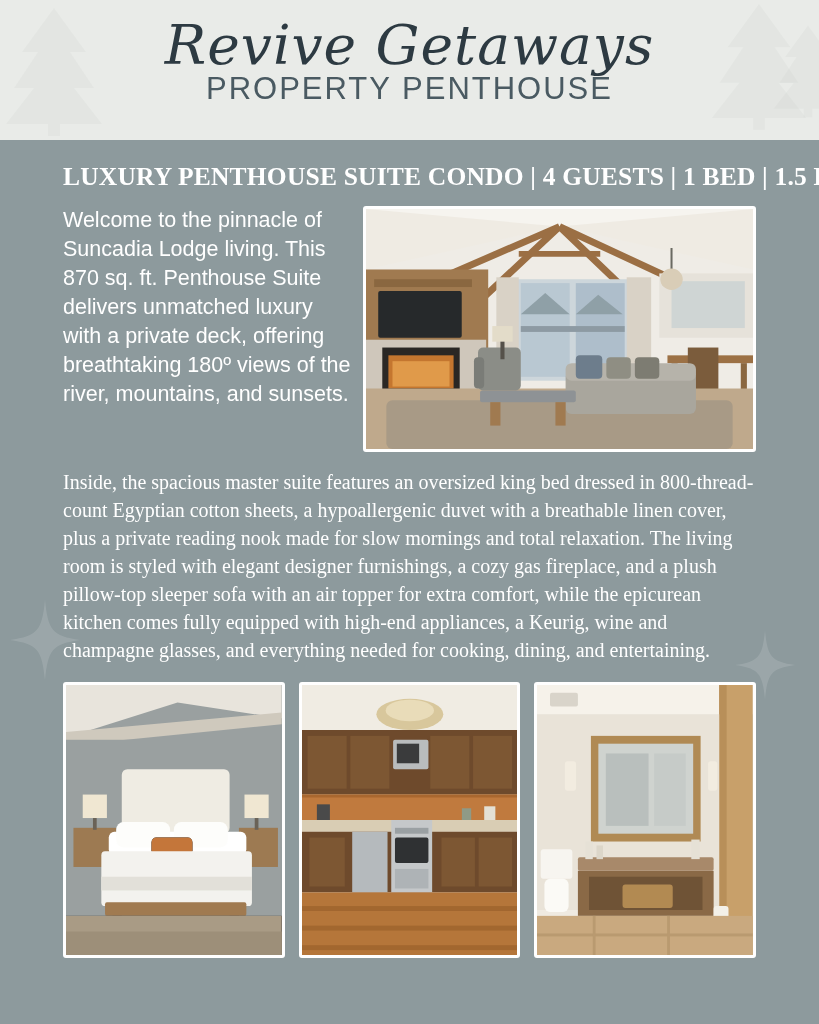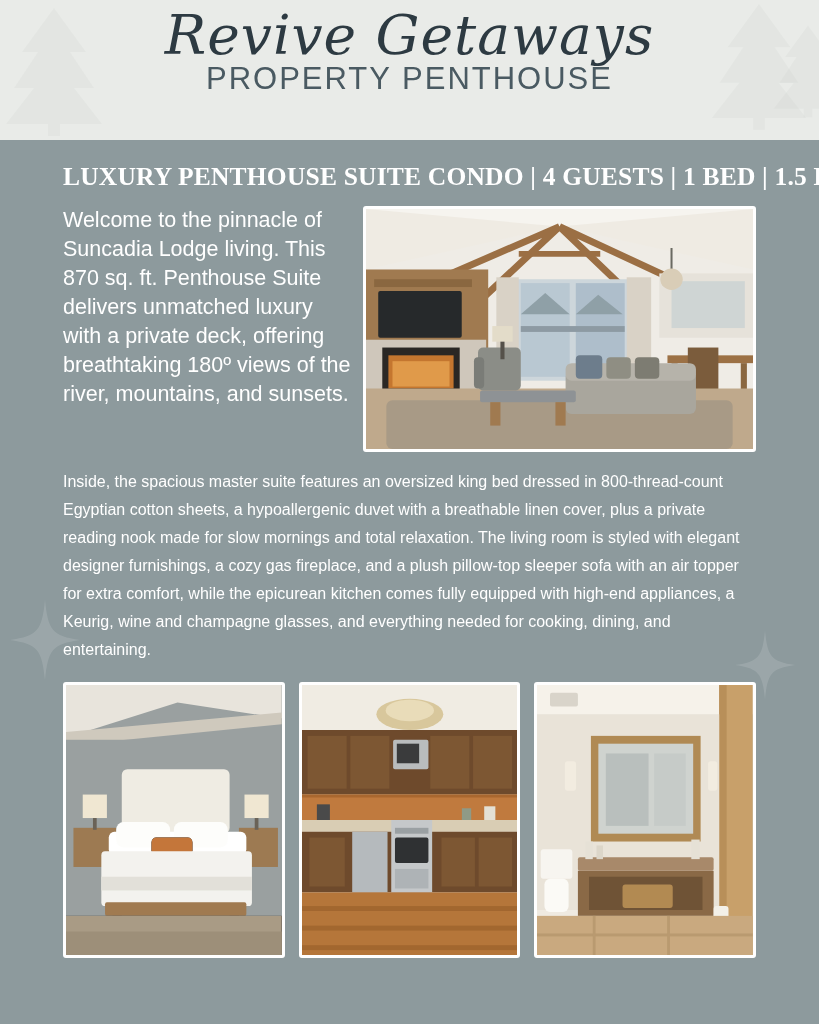--- a/index.html
+++ b/index.html
@@ -22,21 +22,21 @@
   .header {
     position: relative;
     height: 140px;
     background: #e9ebe8;
     overflow: hidden;
   }
   .header-inner {
     position: relative;
     z-index: 2;
     text-align: center;
-    padding-top: 4px;
+    padding-top: 14px;
   }
   .brand {
     font-family: "DejaVu Serif", serif;
     font-style: italic;
     font-size: 55px;
     line-height: 62px;
     color: #2d3a42;
     letter-spacing: 1px;
     font-weight: 400;
   }
@@ -83,23 +83,24 @@
     height: 246px;
     border: 3px solid #ffffff;
     border-radius: 3px;
     overflow: hidden;
     position: relative;
     background: #cfc4b6;
   }
 
   .body-text {
     color: #ffffff;
-    font-size: 16px;
+    font-size: 20px;
     line-height: 28px;
     margin-top: 16px;
+    font-family: Liberation Serif, serif;
   }
 
   .gallery {
     display: flex;
     gap: 14px;
     margin-top: 18px;
   }
   .gallery .photo {
     flex: 1;
     height: 276px;

